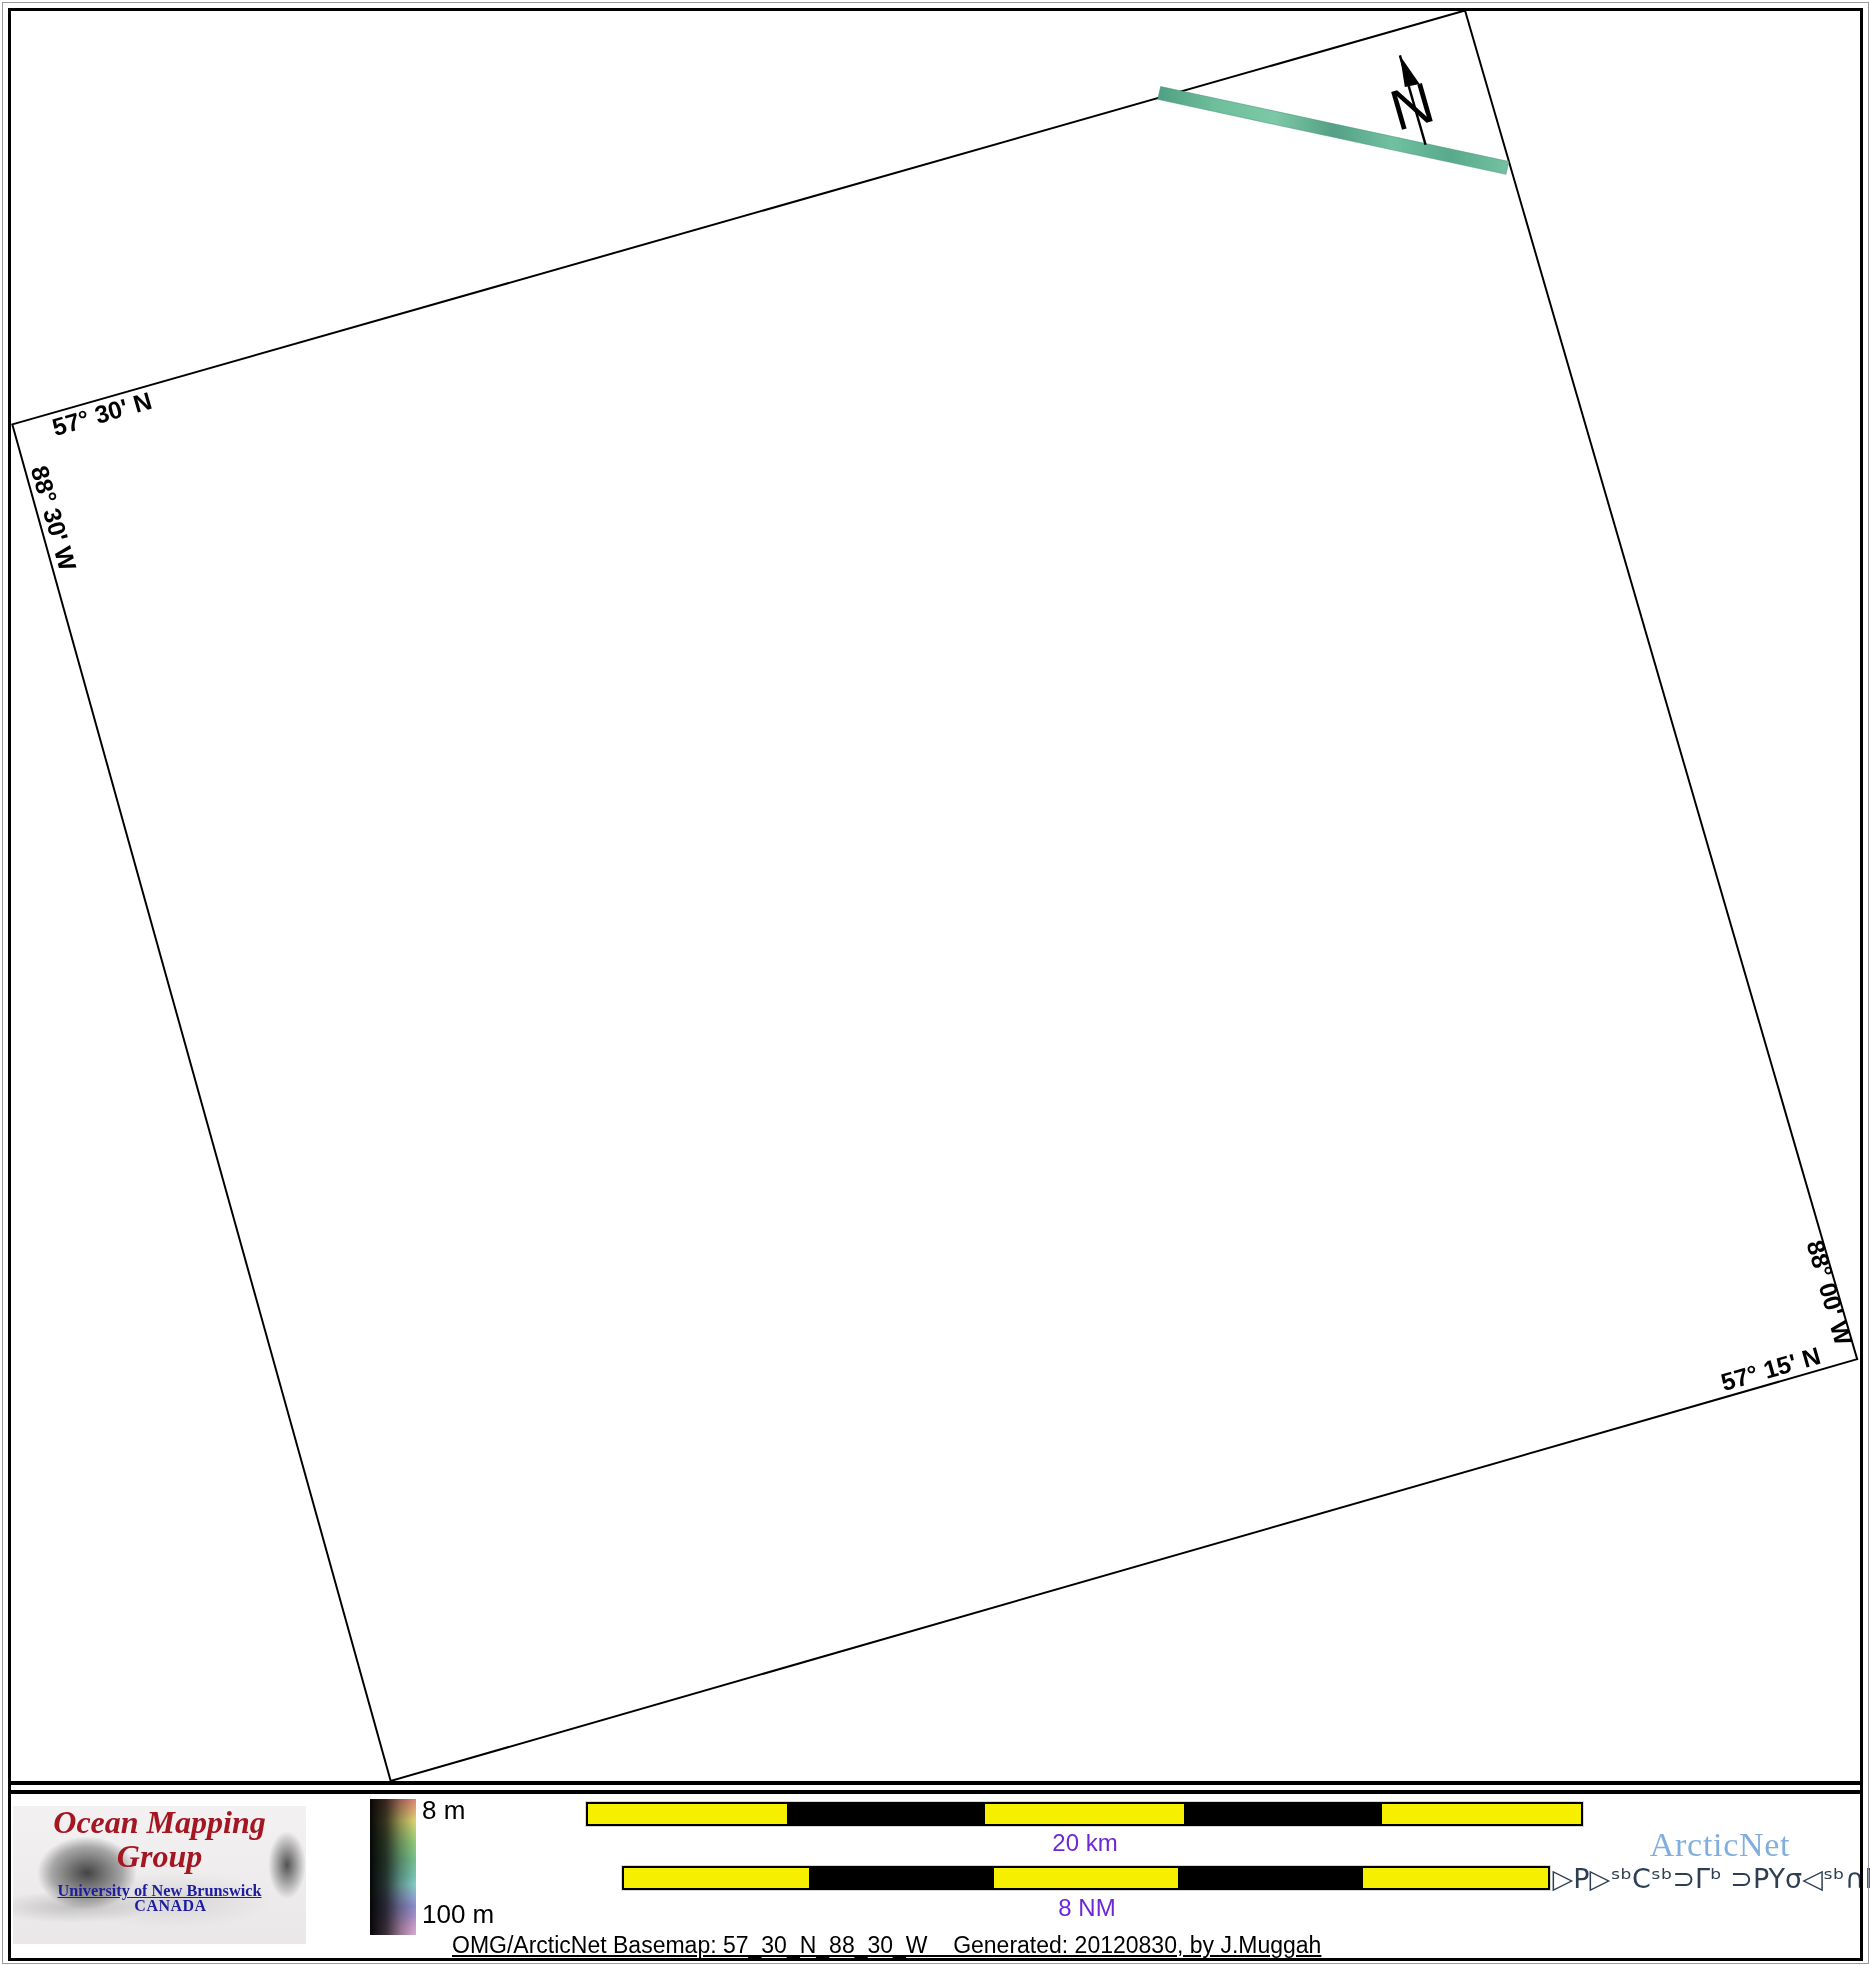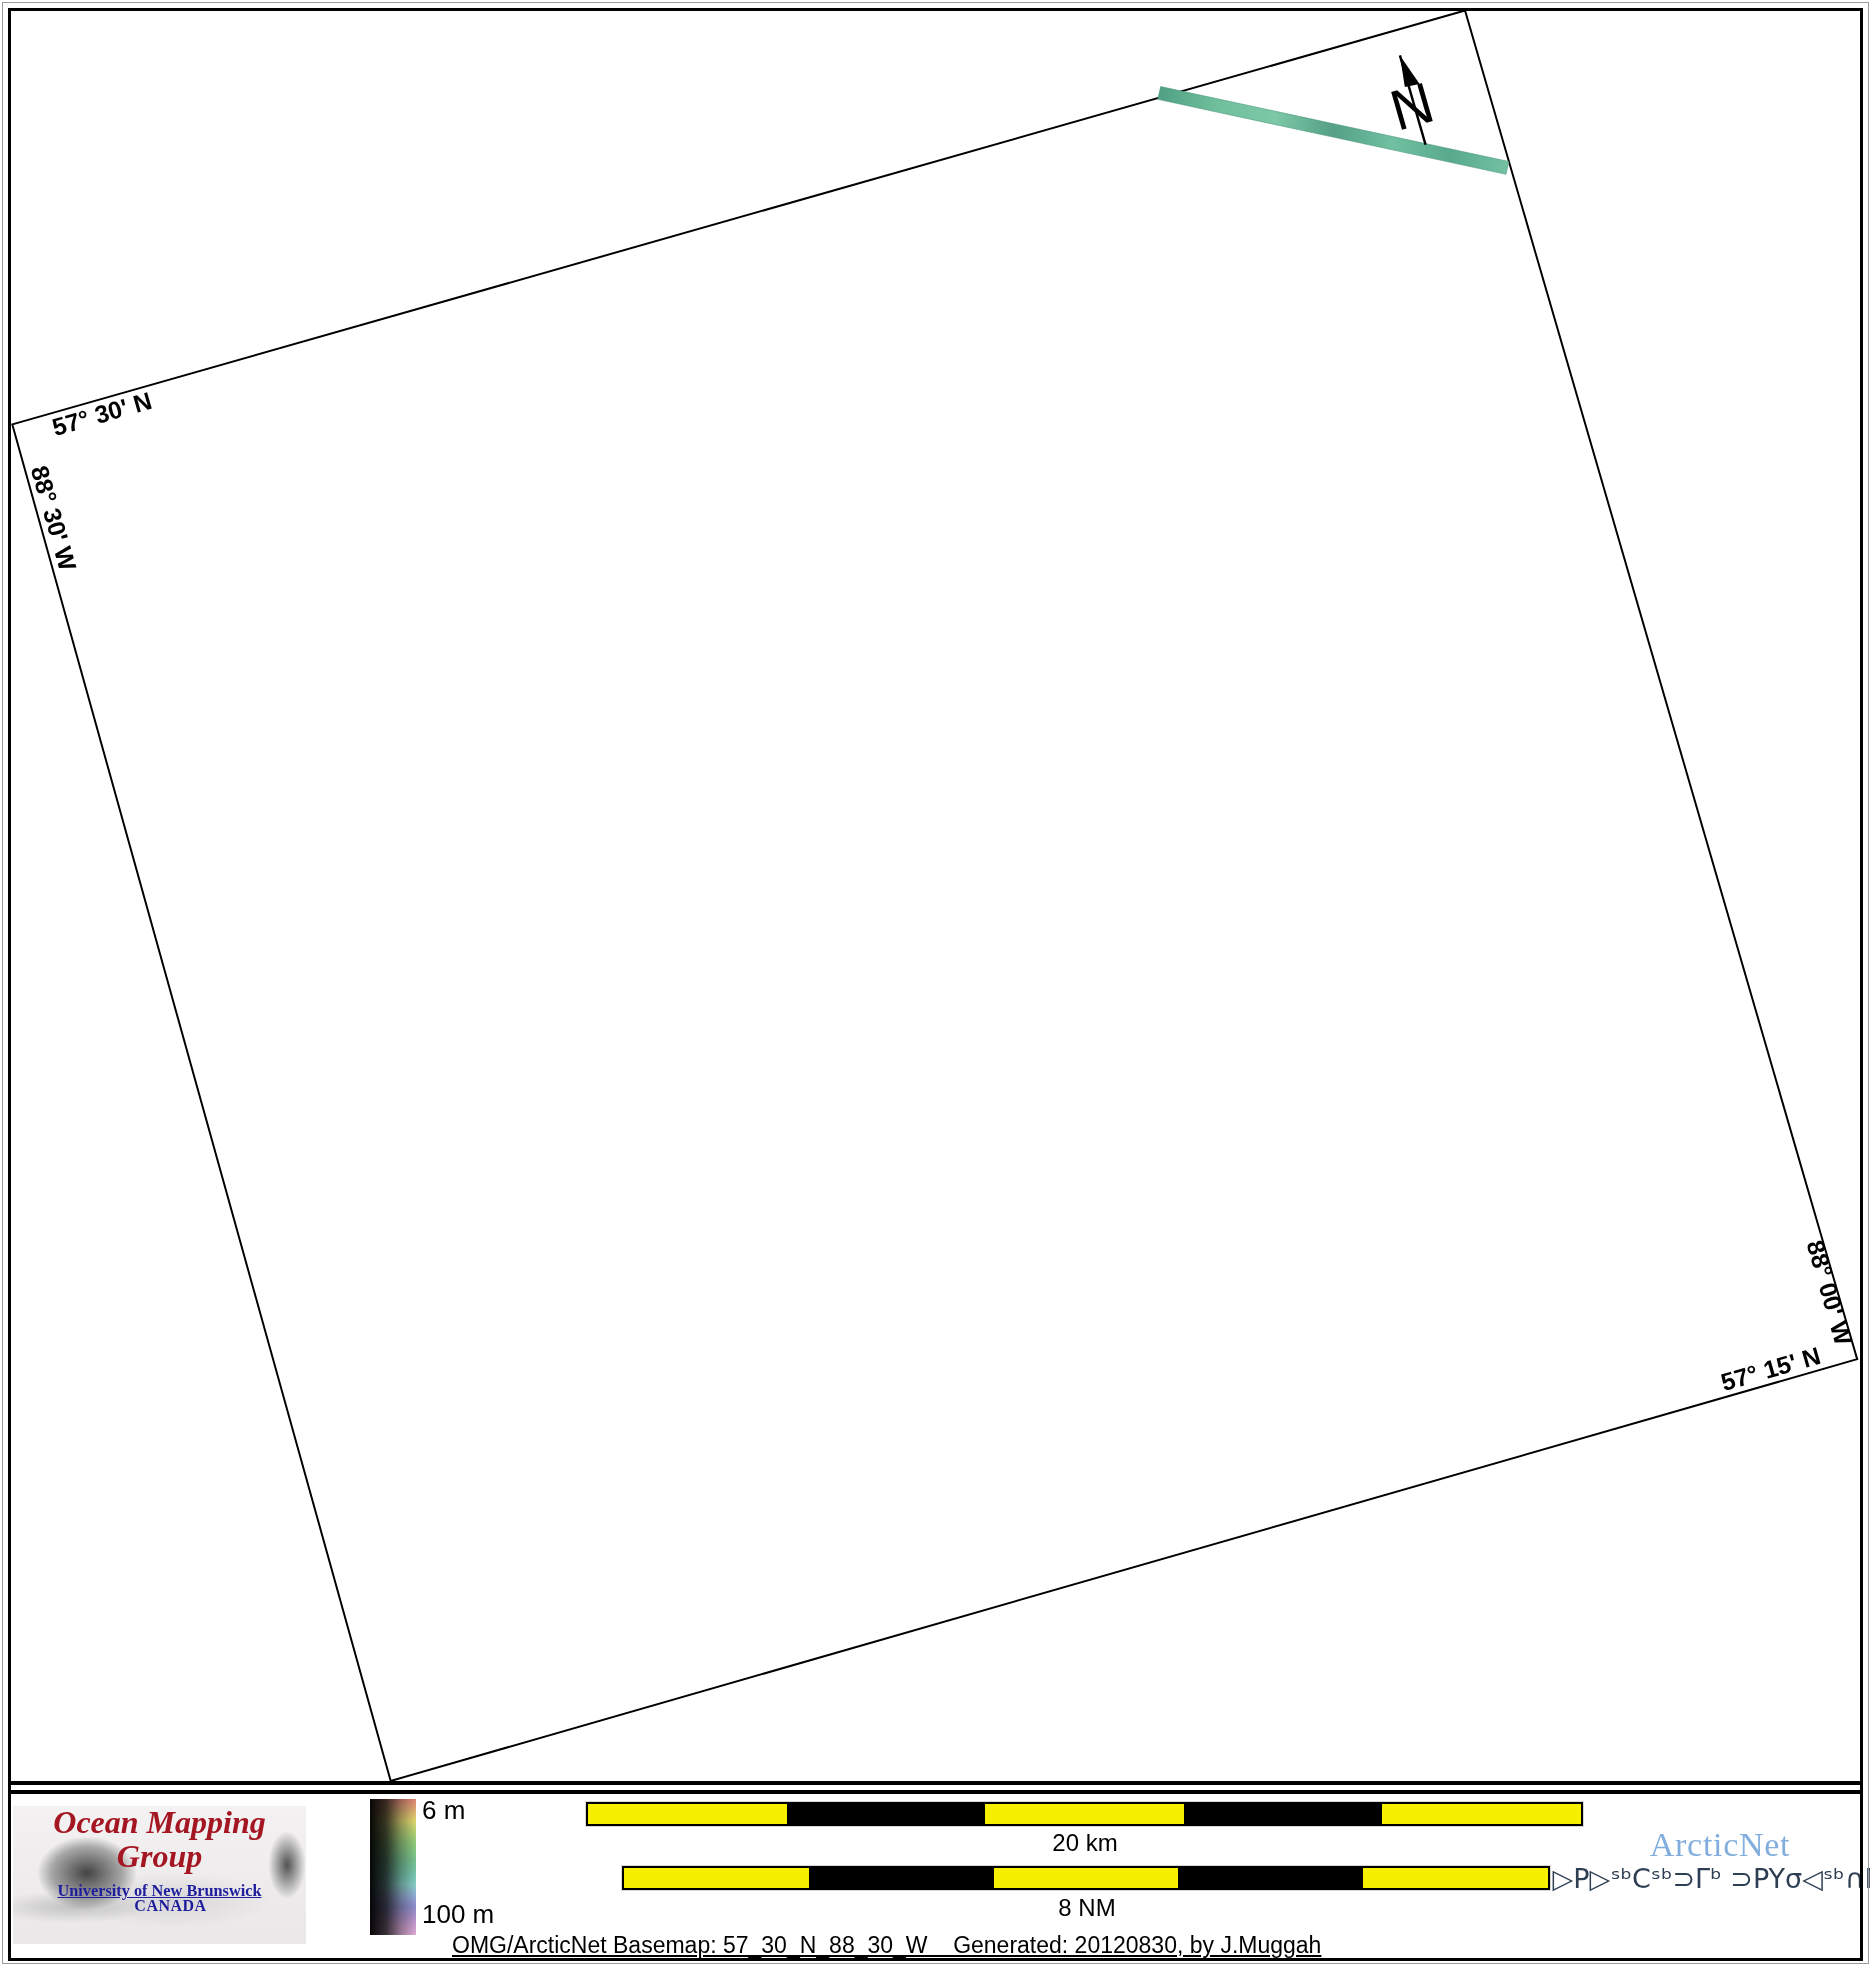--- a/index.html
+++ b/index.html
@@ -39,21 +39,21 @@
     font-family:"Liberation Serif",serif;font-weight:bold;font-size:16px;letter-spacing:0.5px;margin-left:10px;}
 
   .colorbar{position:absolute;left:370px;top:1799px;width:46px;height:136px;}
   .cb-label-top{position:absolute;left:422px;top:1795px;font-size:26px;color:#000;}
   .cb-label-bottom{position:absolute;left:422px;top:1899px;font-size:26px;color:#000;}
 
   .scalebar{position:absolute;height:20px;border:2px solid #000;display:flex;box-shadow:0 0 0 1px #d8d8d8;}
   .scalebar .seg{flex:1 1 0;height:100%;}
   #scalebar-km{left:586px;top:1802px;width:993px;}
   #scalebar-nm{left:622px;top:1866px;width:924px;}
-  .sb-label{position:absolute;transform:translateX(-50%);font-size:24px;color:#000000;white-space:pre;}
+  .sb-label{position:absolute;transform:translateX(-50%);font-size:24px;color:#6d28d9;white-space:pre;}
   #sb-label-km{left:1085px;top:1829px;}
   #sb-label-nm{left:1087px;top:1894px;}
 
   .arcticnet-name{position:absolute;left:1720px;top:1826px;transform:translateX(-50%);
     font-size:34px;font-weight:300;letter-spacing:0.7px;white-space:pre;}
   .arcticnet-inuktitut{position:absolute;left:1721px;top:1863px;transform:translateX(-50%);
     font-family:"DejaVu Sans",sans-serif;font-size:27px;white-space:pre;}
 
   .caption{position:absolute;left:452px;top:1932px;font-size:23px;color:#000;white-space:pre;text-decoration:underline;}
 </style>
@@ -96,21 +96,21 @@
 
   <div>
 
     <div class="omg-logo">
       <div class="omg-title" style="color: rgb(163, 22, 34);">Ocean Mapping Group</div>
       <div class="omg-univ" style="color: rgb(29, 29, 158);">University of New Brunswick</div>
       <div class="omg-canada" style="color: rgb(29, 29, 158);">CANADA</div>
     </div>
 
     <div class="colorbar" style="background: linear-gradient(to right, rgba(2, 2, 2, 0.97), rgba(12, 12, 12, 0.78) 35%, rgba(22, 22, 22, 0.34) 66%, rgba(0, 0, 0, 0) 98%), linear-gradient(rgb(221, 130, 114) 0%, rgb(220, 170, 112) 8%, rgb(220, 211, 110) 16%, rgb(179, 207, 114) 24%, rgb(140, 200, 122) 33%, rgb(116, 191, 142) 45%, rgb(116, 196, 174) 56%, rgb(133, 204, 196) 63%, rgb(143, 166, 210) 72%, rgb(140, 140, 202) 79%, rgb(167, 143, 201) 86%, rgb(199, 154, 202) 93%, rgb(218, 168, 212) 100%);"></div>
-    <div class="cb-label-top">6 m</div>
+    <div class="cb-label-top">8 m</div>
     <div class="cb-label-bottom">100 m</div>
 
     <div class="scalebar" id="scalebar-km">
         <div class="seg" style="background: rgb(246, 239, 0);"></div>
         <div class="seg" style="background: rgb(0, 0, 0);"></div>
         <div class="seg" style="background: rgb(246, 239, 0);"></div>
         <div class="seg" style="background: rgb(0, 0, 0);"></div>
         <div class="seg" style="background: rgb(246, 239, 0);"></div>
       </div>
     <div class="sb-label" id="sb-label-km">20 km</div>

